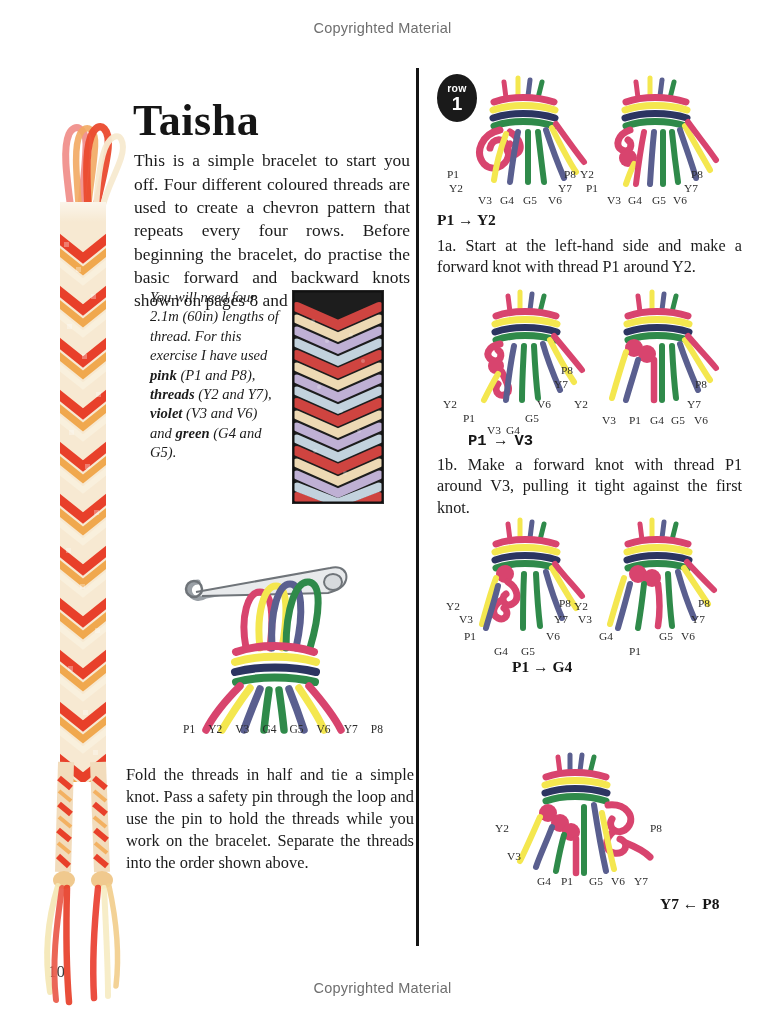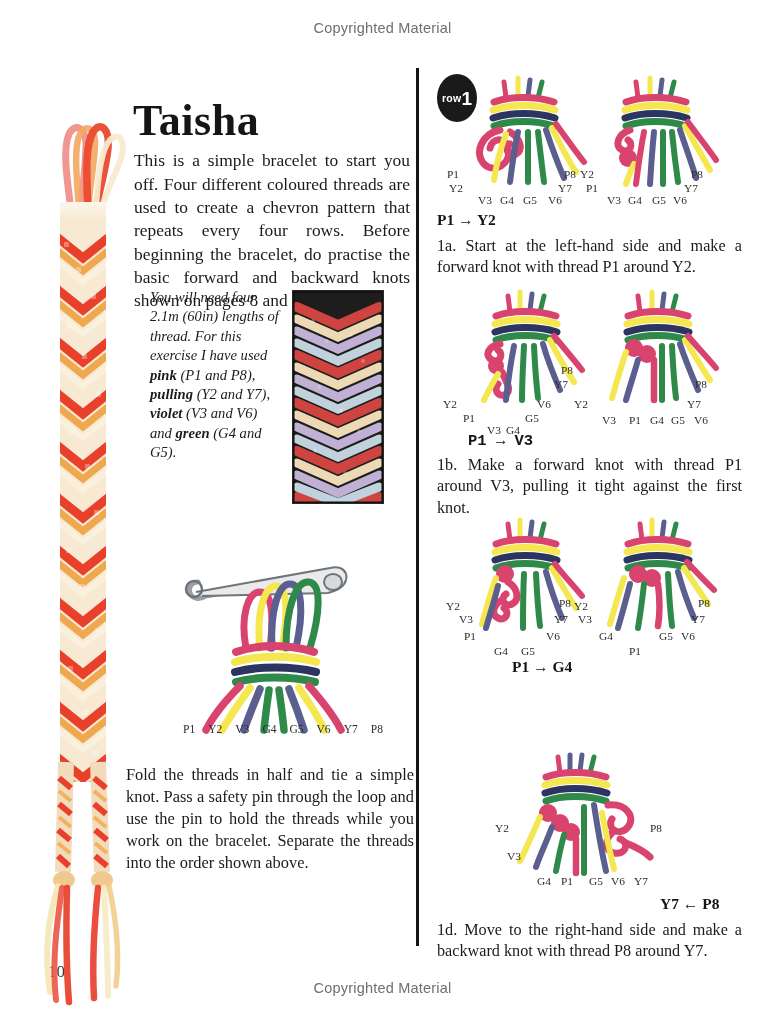--- a/index.html
+++ b/index.html
@@ -54,21 +54,21 @@
   .thread-labels{
     position:absolute;left:183px;top:723px;width:200px;
     display:flex;justify-content:space-between;
     font-family:"Liberation Serif", serif;font-size:11.5px;color:#2b2b2b;
   }
 
   
   .rowbadge{
     position:absolute;left:437px;top:74px;width:40px;height:48px;
     background:#1a1a1a;border-radius:50%/50%;
-    display:flex;flex-direction:row;align-items:center;justify-content:center;
+    display:flex;flex-direction:column;align-items:center;justify-content:center;
     color:#ffffff;line-height:1;
   }
   .rowbadge .rw{font-family:"Liberation Sans", sans-serif;font-size:10.5px;font-weight:700;letter-spacing:.3px;}
   .rowbadge .rn{font-family:"Liberation Sans", sans-serif;font-size:19px;font-weight:700;margin-top:1px;}
 
   .eq{
     position:absolute;
     font-family:"Liberation Serif", serif;font-size:15.5px;font-weight:700;color:#151515;
   }
   .step{
@@ -222,21 +222,21 @@
         <path d="M68 826 C70 866 72 902 72 934" stroke="#f7ecc4" stroke-width="6"></path>
         <path d="M73 824 C80 856 84 890 80 924" stroke="#f2cf8e" stroke-width="5.5"></path>
       </g>
     </svg>
   </div>
 
   <h1 class="title">Taisha</h1>
   <p class="intro">This is a simple bracelet to start you off. Four different coloured threads are used to create a chevron pattern that repeats every four rows. Before beginning the bracelet, do practise the basic forward and backward knots shown on pages 8 and 9.</p>
 
   <div class="materials">
-    <span>You will need four 2.1m (60in) lengths of thread. For this exercise I have used </span><b>pink</b><span> (P1 and P8), </span><b>pulling</b><span> (Y2 and Y7), </span><b>violet</b><span> (V3 and V6) and </span><b>green</b><span> (G4 and G5).</span>
+    <span>You will need four 2.1m (60in) lengths of thread. For this exercise I have used </span><b>pink</b><span> (P1 and P8), </span><b>threads</b><span> (Y2 and Y7), </span><b>violet</b><span> (V3 and V6) and </span><b>green</b><span> (G4 and G5).</span>
   </div>
 
   <div class="swatch-photo">
     <svg width="90" height="212" viewBox="0 0 90 212">
       <rect width="90" height="212" fill="#1d1d1d"></rect>
       <g stroke-linecap="round" fill="none">
         <g stroke="#cf4440" stroke-width="10">
           <path d="M4 16 L45 34 L86 16"></path>
             <path d="M4 64 L45 82 L86 64"></path>
           <path d="M4 112 L45 130 L86 112"></path>
@@ -586,15 +586,14 @@
   <div class="dlabel" style="left:495px;top:822px;">Y2</div>
   <div class="dlabel" style="left:507px;top:850px;">V3</div>
   <div class="dlabel" style="left:537px;top:875px;">G4</div>
   <div class="dlabel" style="left:561px;top:875px;">P1</div>
   <div class="dlabel" style="left:589px;top:875px;">G5</div>
   <div class="dlabel" style="left:611px;top:875px;">V6</div>
   <div class="dlabel" style="left:634px;top:875px;">Y7</div>
   <div class="dlabel" style="left:650px;top:822px;">P8</div>
 
   <div class="eq" style="left:660px;top:895px;">Y7 ← P8</div>
-  <div class="step" style="top:920px;">1d. Move to the right-hand side and make a backward knot with thread P8 around Y7.</div>
 
 </div>
 
 </body></html>

